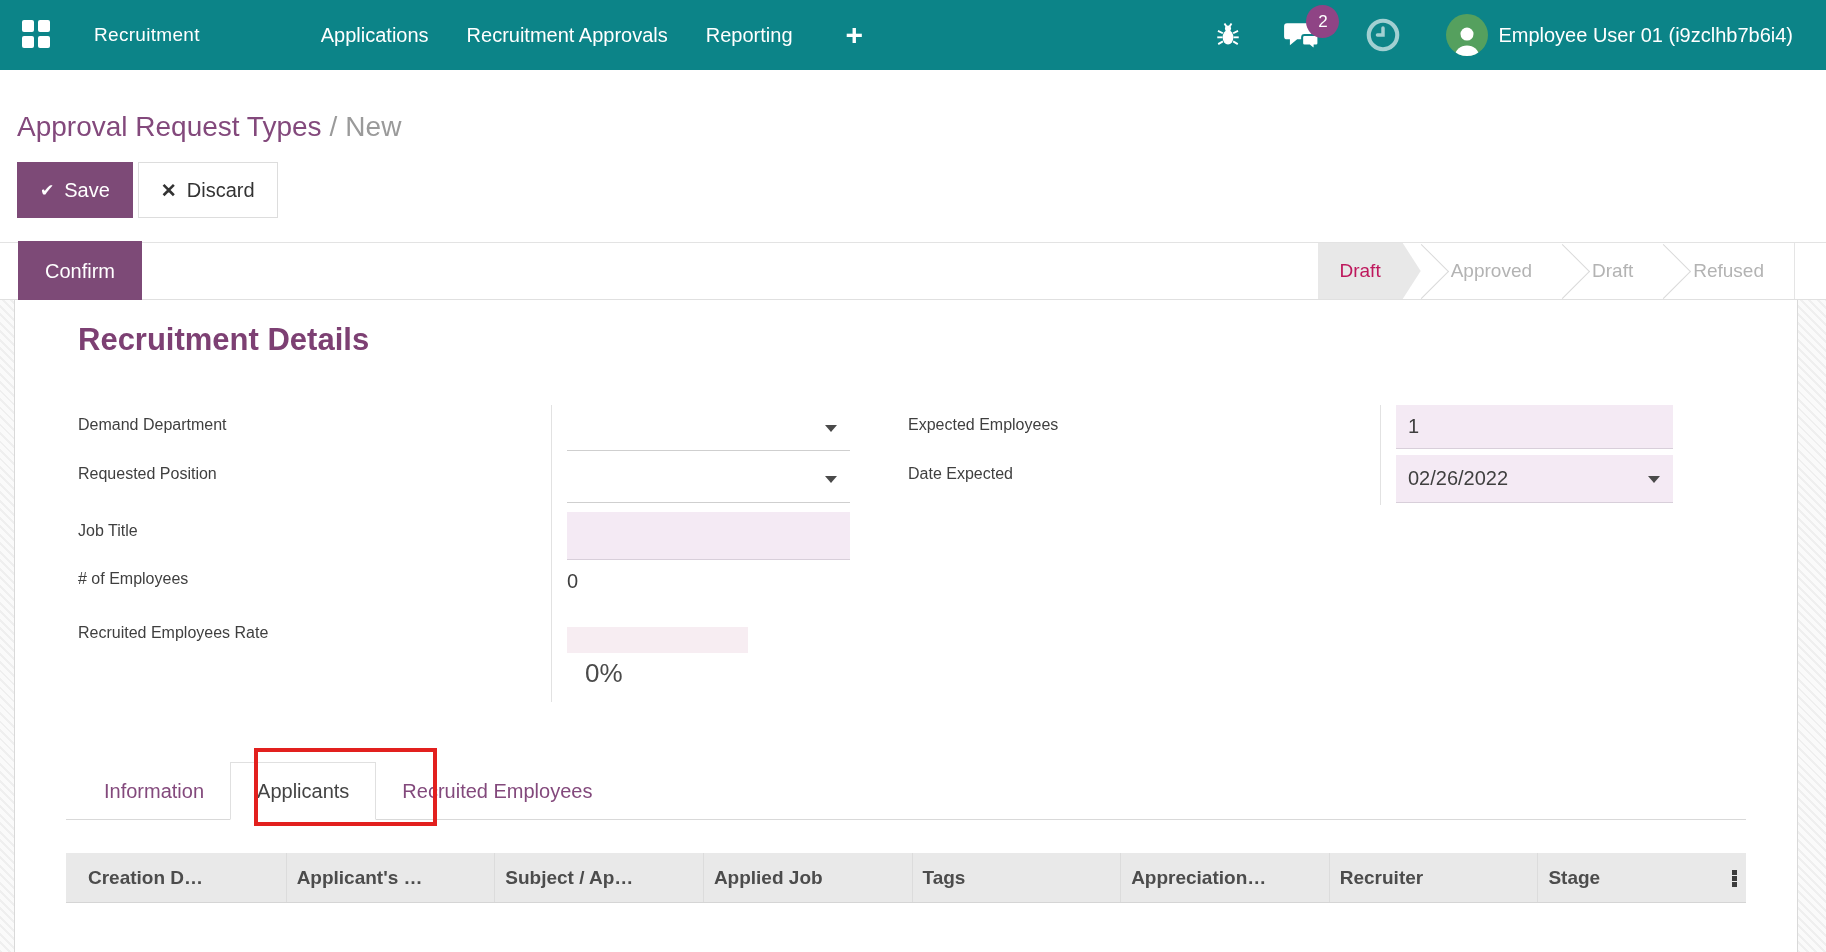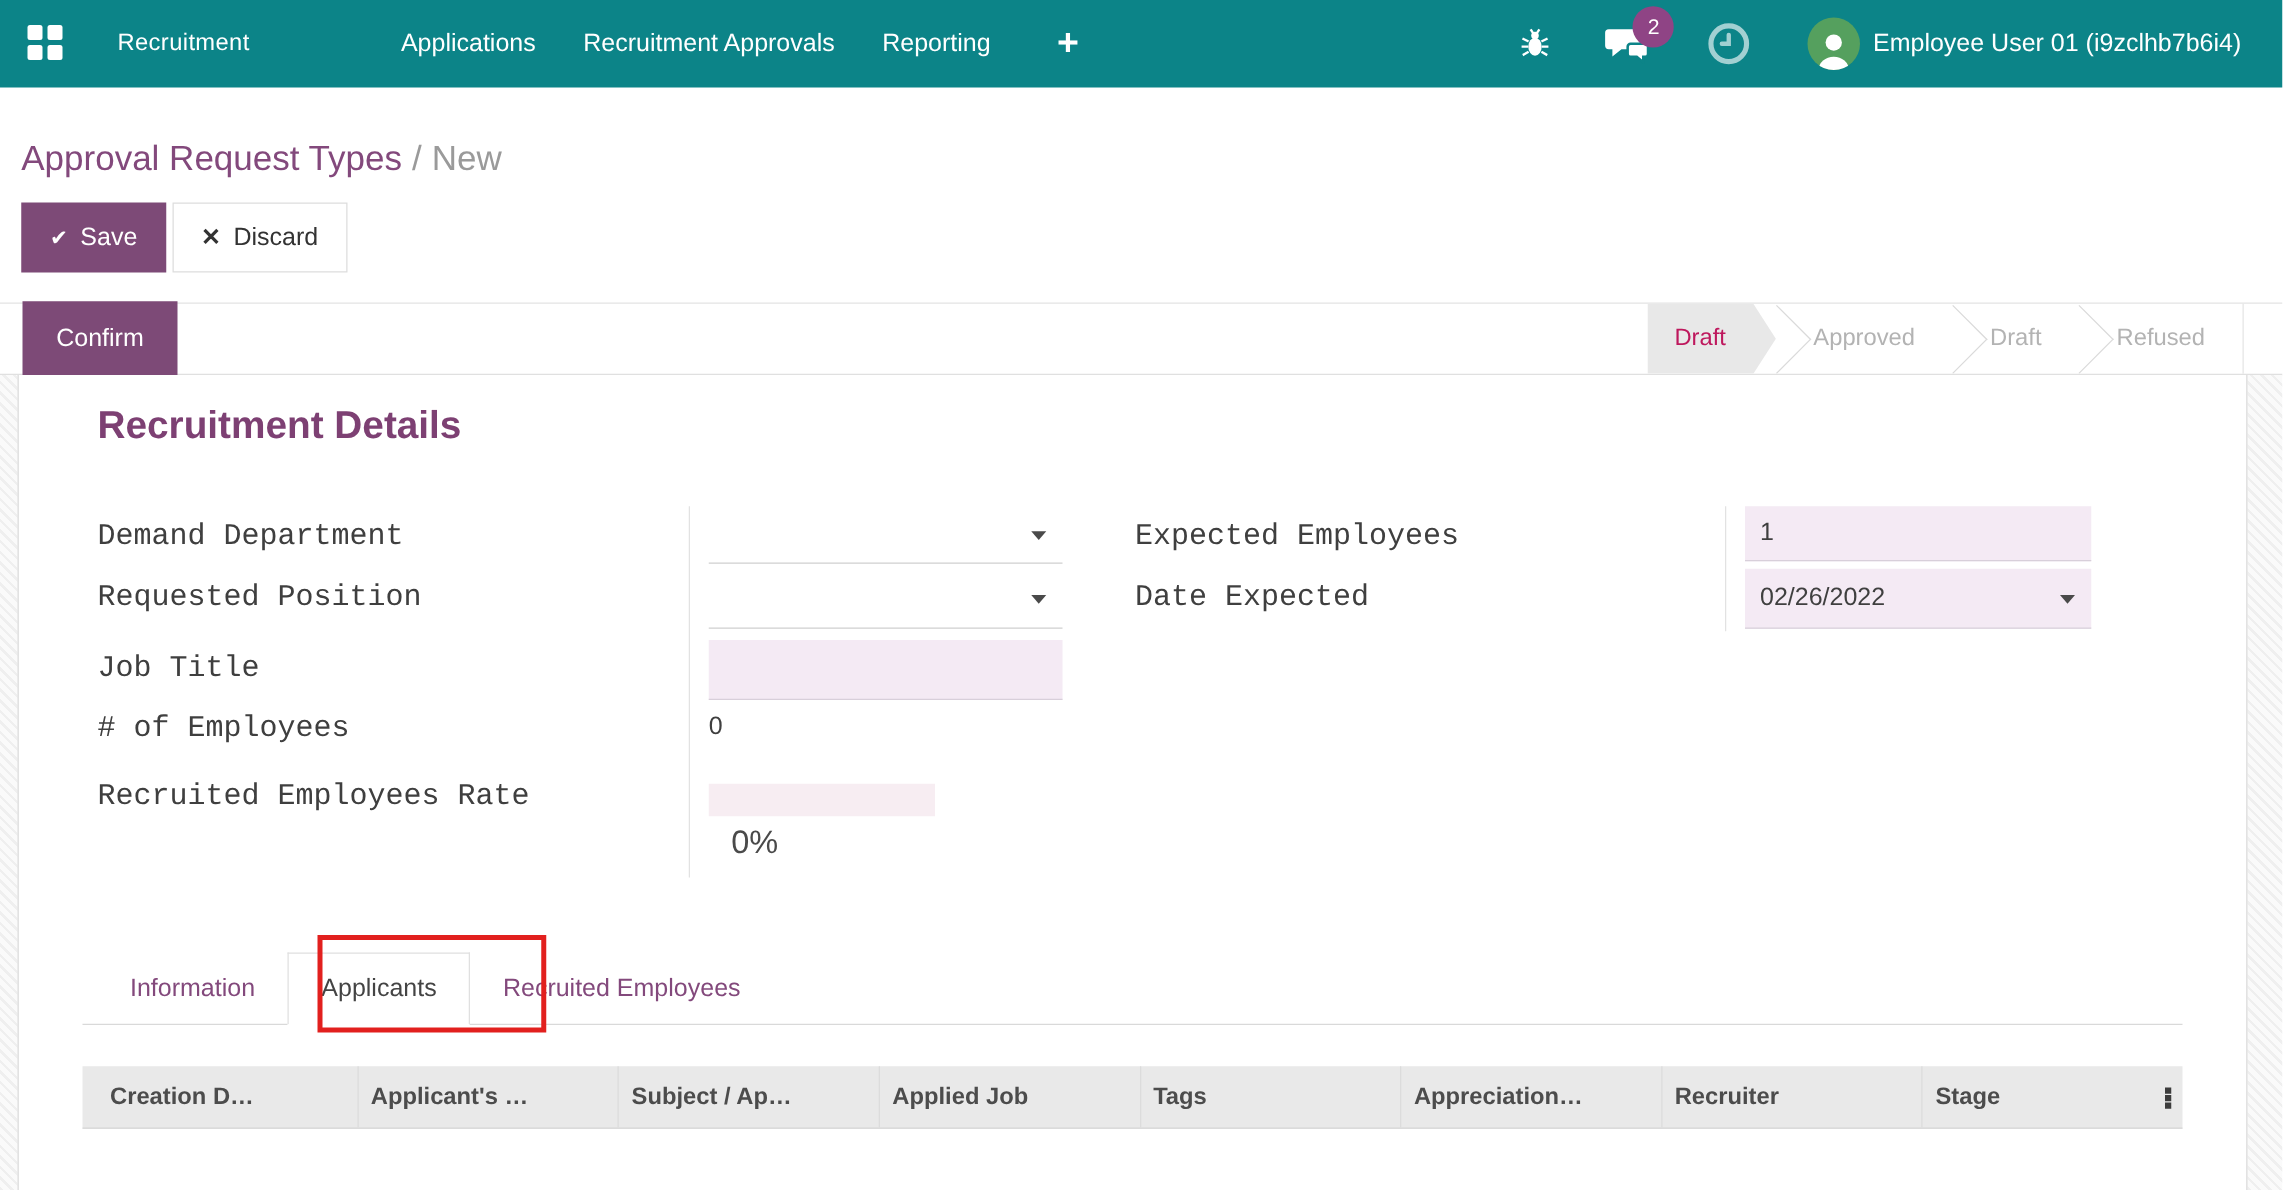--- a/index.html
+++ b/index.html
@@ -54,21 +54,21 @@
 
   
   .main { position:relative; height:652px; background:#fff; }
   .hatch { position:absolute; top:0; bottom:0; background:
       repeating-linear-gradient(45deg, #efefef 0 2px, #fafafa 2px 6px); }
   .hatch-left  { left:0; width:15px; border-right:1px solid #d9d9d9; }
   .hatch-right { right:0; width:29px; border-left:1px solid #d9d9d9; }
 
   .sheet-title { position:absolute; left:78px; top:22px; font-size:31px; font-weight:bold; color:#7d4073; }
 
-  .f-label { position:absolute; font-size:24px; color:#3f3f3f;font-family:Liberation Mono, monospace; }
+  .f-label { position:absolute; font-size:16px; color:#3f3f3f; }
   .f-vline { position:absolute; width:1px; background:#e2e2e2; }
   .f-box { position:absolute; display:flex; align-items:center; font-size:20px; color:#3f3f3f; }
   .lav { background:#f4eaf4; border:0; border-bottom:1px solid #d8cfda; }
   .f-box input { width:100%; height:100%; background:transparent; border:0; outline:none;
     font-family:inherit; font-size:20px; color:#3f3f3f; padding:0 12px; }
   .caret { position:absolute; right:13px; top:50%; margin-top:-3px; width:0; height:0;
     border-left:6px solid transparent; border-right:6px solid transparent; border-top:7px solid #4a4a4a; }
   .select-empty { border-bottom:1px solid #cfcfcf; background:transparent; cursor:pointer; }
   .plain-val { position:absolute; font-size:20px; color:#3f3f3f; }
   .progress { position:absolute; background:#f7edf2; }

